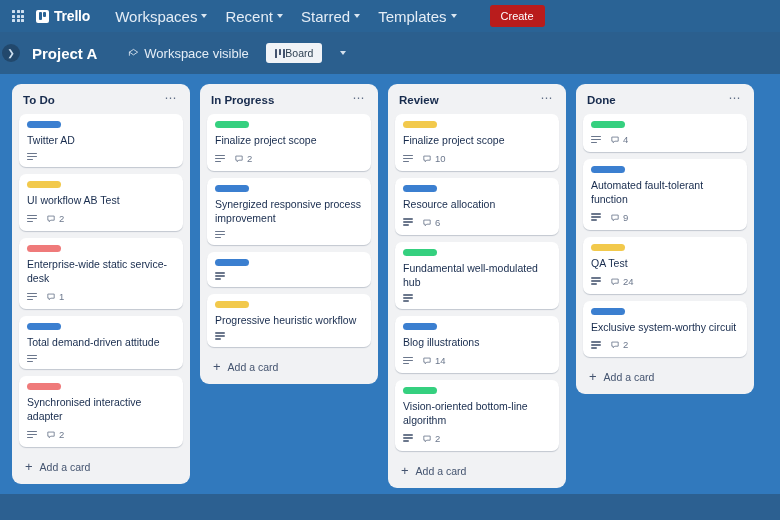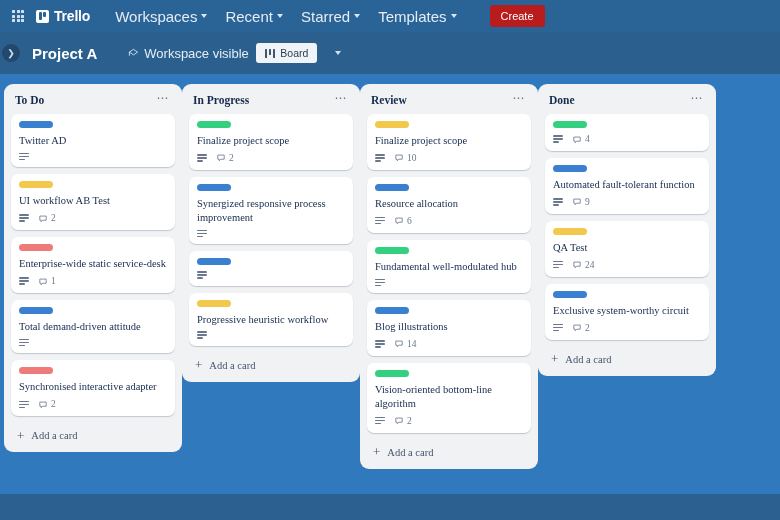--- a/index.html
+++ b/index.html
@@ -150,21 +150,21 @@
   }
 
   .board-view-btn {
     background: #f0f3f7;
     color: #2c3e50;
     font-size: 10.5px;
     padding: 4px 9px;
     border-radius: 3px;
     display: flex;
     align-items: center;
-    gap: 5px;
+    margin-left: 10px;
     cursor: pointer;
     white-space: nowrap;
   }
   .view-icon {
     display: inline-flex;
     gap: 1.5px;
     align-items: flex-start;
   }
   .view-icon i { display:block; width: 2.5px; background: #44546f; border-radius: 0.5px; }
   .view-icon i:nth-child(1){ height: 9px; }
@@ -178,26 +178,26 @@
     border-radius: 3px;
     cursor: pointer;
     display: flex;
     align-items: center;
   }
 
   
   .canvas {
     flex: 1 1 auto;
     background: #3179bd;
-    padding: 10px 0 0 4px;
+    padding: 10px 0 0 12px;
     display: flex;
     align-items: flex-start;
+    gap: 10px;
     overflow: hidden;
     position: relative;
-    font-family: Liberation Serif, serif;
   }
   .canvas::after {
     content: "";
     position: absolute;
     left: 0; right: 0; bottom: 0;
     height: 26px;
     background: #2c6091;
   }
 
   

